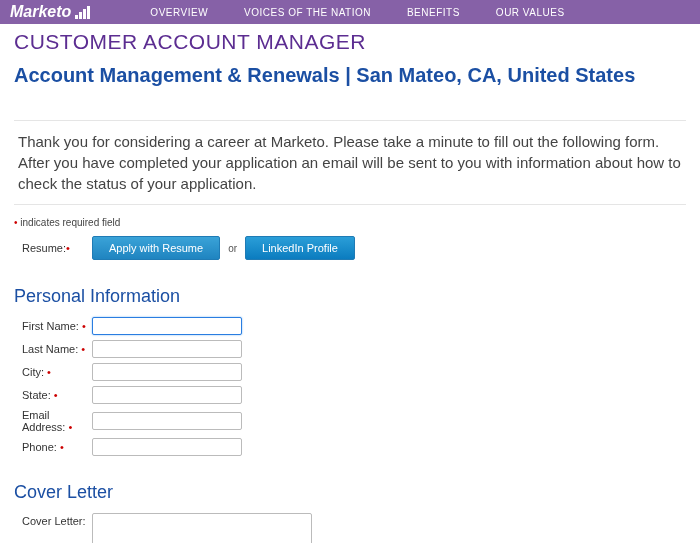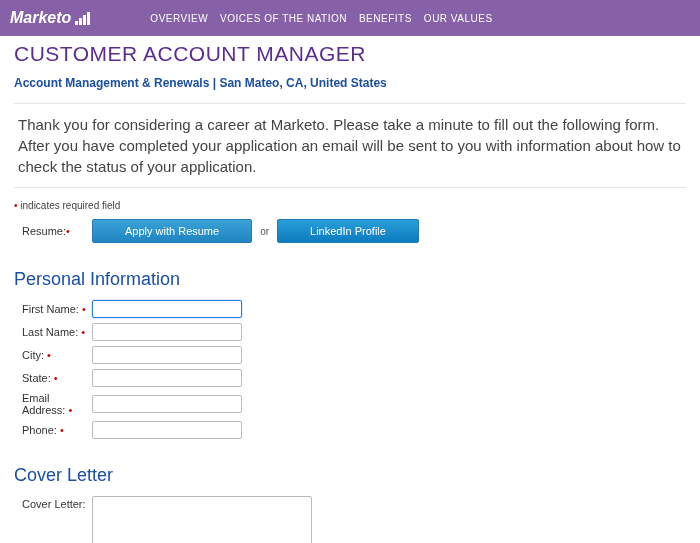--- a/index.html
+++ b/index.html
@@ -1,33 +1,33 @@
 <!DOCTYPE html>
 <html><head>
 <meta charset="utf-8">
 <style>
 * { margin: 0; padding: 0; box-sizing: border-box; }
 body { font-family: Arial, Helvetica, sans-serif; font-size: 12px; color: #333; background: #fff; width: 700px; }
-.navbar { background: #8661a7; height: 36px; display: flex; align-items: center; padding: 0 10px; }
+.navbar { background: #8661a7; height: 24px; display: flex; align-items: center; padding: 0 10px; }
 .logo { color: #fff; font-weight: bold; font-size: 16px; font-style: italic; display: flex; align-items: center; gap: 4px; }
 .logo-bars { display: inline-flex; align-items: flex-end; gap: 1px; }
 .logo-bars span { width: 3px; background: #fff; display: inline-block; }
 .logo-bars span:nth-child(1){height:4px;} .logo-bars span:nth-child(2){height:7px;} .logo-bars span:nth-child(3){height:10px;} .logo-bars span:nth-child(4){height:13px;}
-.nav-links { display: flex; gap: 12px; margin-left: 60px; justify-content: space-between; }
+.nav-links { display: flex; gap: 36px; margin-left: 60px; justify-content: space-between; }
 .nav-links a { color: #fff; font-size: 10px; text-decoration: none; letter-spacing: 0.5px; cursor: pointer; }
 .content { padding: 6px 14px 20px 14px; }
 h1 { color: #5c2d91; font-size: 21px; font-weight: 400; letter-spacing: 0.5px; margin-bottom: 10px; }
-h2.subtitle { color: #1b4fa3; font-size: 12px; font-weight: 700; margin-bottom: 13px; }
+h2.subtitle { color: #1b4fa3; font-size: 20px; font-weight: 700; margin-bottom: 33px; }
 .intro-box { border-top: 1px solid #e5e5e5; border-bottom: 1px solid #e5e5e5; padding: 10px 4px; font-size: 15px; color: #444; line-height: 1.4; margin-bottom: 12px; }
 .required-note { font-size: 10px; color: #444; margin-bottom: 8px; }
 .required-note .star, .star { color: #c00; }
 .field-row { display: flex; align-items: center; margin-bottom: 5px; }
 .field-label { width: 78px; font-size: 11px; color: #333; padding-left: 8px; }
 .resume-buttons { display: flex; align-items: center; gap: 8px; margin-left: 0; }
-.btn-blue { background: linear-gradient(#3aa3d8,#1f84c0); color: #fff; border: 1px solid #1f7bb5; border-radius: 2px; font-size: 11px; padding: 5px 32px; cursor: pointer; }
+.btn-blue { background: linear-gradient(#3aa3d8,#1f84c0); color: #fff; border: 1px solid #1f7bb5; border-radius: 2px; font-size: 11px; padding: 5px 16px; cursor: pointer; }
 .btn-blue.alt { background: linear-gradient(#2a9ed8,#0b7cbf); }
 .or { font-size: 10px; color: #555; }
 h3.section { color: #1b4fa3; font-size: 18px; font-weight: 400; margin: 26px 0 10px 0; }
 .text-input { width: 150px; height: 18px; border: 1px solid #bbb; border-radius: 2px; font-size: 11px; padding: 0 3px; }
 .text-input.focused { border: 1px solid #2a7de1; box-shadow: 0 0 2px #7ab6f0; outline: none; }
 .upload-link { color: #4a2d8a; font-weight: bold; font-size: 11px; cursor: pointer; }
 .cover-row { display: flex; align-items: flex-start; margin-bottom: 4px; }
 .cover-row .field-label { padding-top: 2px; }
 textarea { width: 220px; height: 80px; border: 1px solid #bbb; border-radius: 2px; resize: both; font-size: 11px; padding: 2px; }
 </style>

